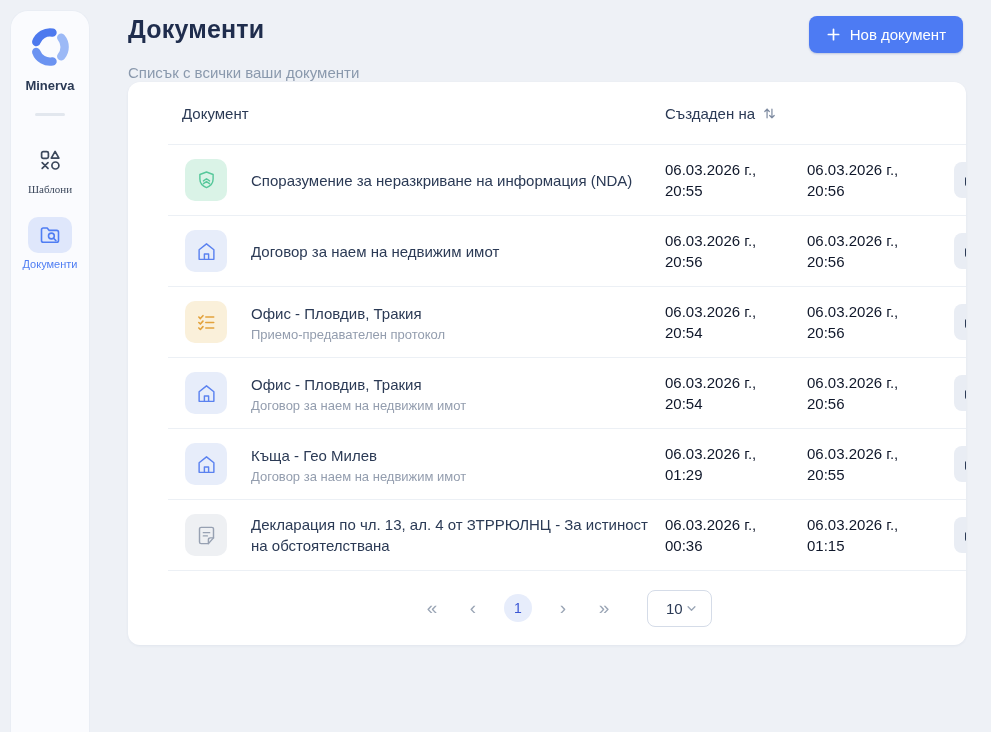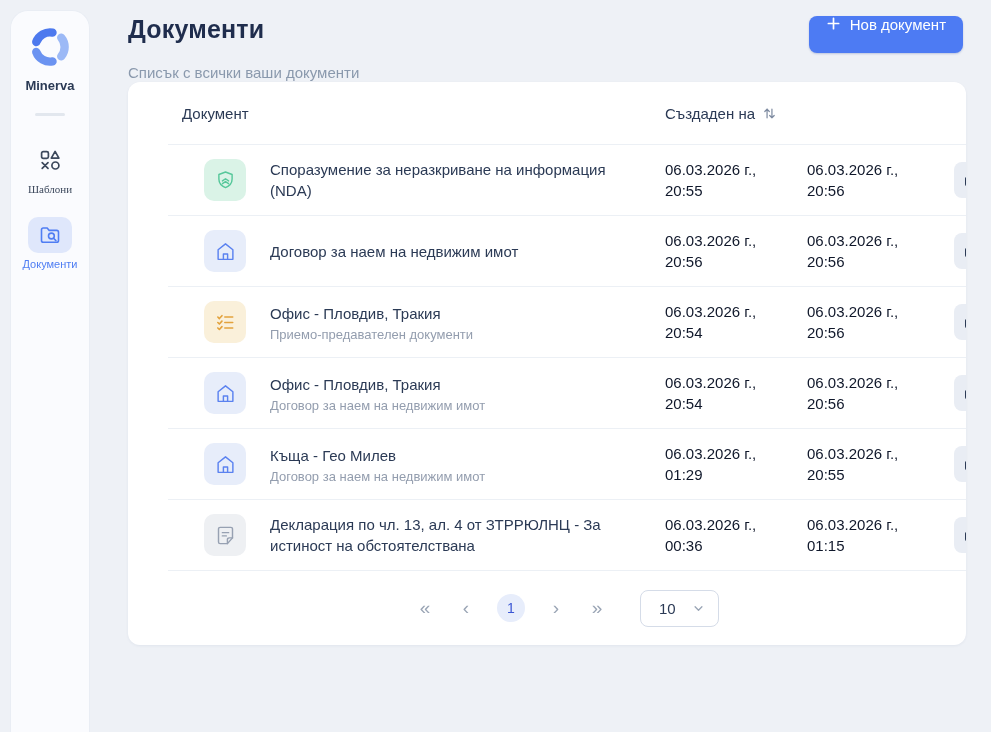--- a/index.html
+++ b/index.html
@@ -30,21 +30,21 @@
   .nav-item.active .nav-label { color:#4f7df3; }
 
   
   .page-head { position:absolute; left:128px; top:15px; }
   .page-title { font-size:25px; font-weight:700; color:#1f2d4d; letter-spacing:.2px; }
   .page-subtitle { font-size:15px; color:#8a99ad; margin-top:20px; }
   .new-doc-btn {
     position:absolute; right:28px; top:16px; height:37px;
     background:#4d7bf3; color:#fff; border:none; border-radius:8px;
     font-family:inherit; font-size:15px; padding:0 17px;
-    display:flex; align-items:flex-start; gap:9px; cursor:pointer;
+    display:flex; align-items:center; gap:9px; cursor:pointer;
     box-shadow:0 1px 2px rgba(40,70,160,.25);
   }
 
   
   .card {
     position:absolute; left:128px; top:82px; width:838px; height:563px;
     background:#fff; border-radius:12px;
     box-shadow:0 1px 3px rgba(23,43,99,.06);
     overflow:hidden;
     padding-left:40px;
@@ -57,21 +57,21 @@
   .th-edited {
     background:#edf2fc; color:#3a56d4; cursor:pointer;
     padding:0 12px 0 14px; justify-content:space-between; line-height:21px;
   }
   .th-edited .th-label { max-width:92px; }
   .sort-icon { flex-shrink:0; color:#7d8aa0; }
   .th-edited .sort-icon { color:#3a56d4; }
 
   .trow { height:71px; border-top:1px solid #ecf0f5; cursor:pointer; }
   .cell { display:flex; align-items:center; }
-  .doc-cell { padding-left:17px; gap:24px;margin-left:19px; }
+  .doc-cell { padding-left:17px; gap:24px; }
   .icon-box { width:42px; height:42px; border-radius:10px; flex-shrink:0;
               display:flex; align-items:center; justify-content:center; }
   .icon-box svg { display:none; }
   .icon-box[data-icon="shield-check"] { background:#daf3e7; color:#57c89b; }
   .icon-box[data-icon="shield-check"] .i-shield-check { display:block; }
   .icon-box[data-icon="house"] { background:#e7edfa; color:#5b82f0; }
   .icon-box[data-icon="house"] .i-house { display:block; }
   .icon-box[data-icon="checklist"] { background:#faf0da; color:#e3a23c; }
   .icon-box[data-icon="checklist"] .i-checklist { display:block; }
   .icon-box[data-icon="note"] { background:#eef0f3; color:#97a1b2; }
@@ -89,21 +89,21 @@
   .edit-btn { width:36px; height:36px; border:none; border-radius:8px; background:#e9edf4;
               color:#2b3a55; display:flex; align-items:center; justify-content:center; cursor:pointer; }
 
   
   .tfoot { height:75px; border-top:1px solid #ecf0f5;
            display:flex; align-items:center; justify-content:center; gap:21px; }
   .pg-arrow { background:none; border:none; color:#9aa5b5; font-size:19px; width:20px; height:28px;
               line-height:26px; cursor:pointer; font-family:inherit; padding:0; }
   .pg-page { width:28px; height:28px; border-radius:50%; background:#e7edfb; color:#3a56d4;
              font-size:14px; border:none; cursor:pointer; font-family:inherit; }
-  .page-size-select { margin-left:12px; width:79px; height:37px; border:1px solid #d5dce8;
+  .page-size-select { margin-left:12px; width:65px; height:37px; border:1px solid #d5dce8;
              border-radius:8px; background:#fff; display:flex; align-items:center;
              justify-content:space-between; padding:0 13px 0 18px; cursor:pointer; }
   .page-size-value { font-size:15px; color:#2b3a55; }
   .page-size-select .chev { color:#9aa5b5; }
 
   svg { stroke:currentColor; fill:none; stroke-width:1.5; stroke-linecap:round; stroke-linejoin:round; }
 </style>
 </head>
 <body>
 
@@ -241,21 +241,21 @@
 
         <svg class="i-checklist" width="23" height="23" viewBox="0 0 24 24" style="stroke-width:1.7">
           <path d="m4 6.3 1.6 1.6 2.7-3M11.3 6.3h8.2"></path>
           <path d="m4 12 1.6 1.6 2.7-3M11.3 12h8.2"></path>
           <path d="m4 17.7 1.6 1.6 2.7-3M11.3 17.7h8.2"></path>
         </svg>
 
       </div>
       <div class="doc-text">
         <div class="doc-title">Офис - Пловдив, Тракия</div>
-        <div class="doc-subtitle">Приемо-предавателен документи</div>
+        <div class="doc-subtitle">Приемо-предавателен протокол</div>
       </div>
     </div>
     <div class="cell date-cell created">
       <span class="d1">06.03.2026 г.,</span>
       <span class="d2">20:54</span>
     </div>
     <div class="cell date-cell edited">
       <span class="d1">06.03.2026 г.,</span>
       <span class="d2">20:56</span>
     </div>

